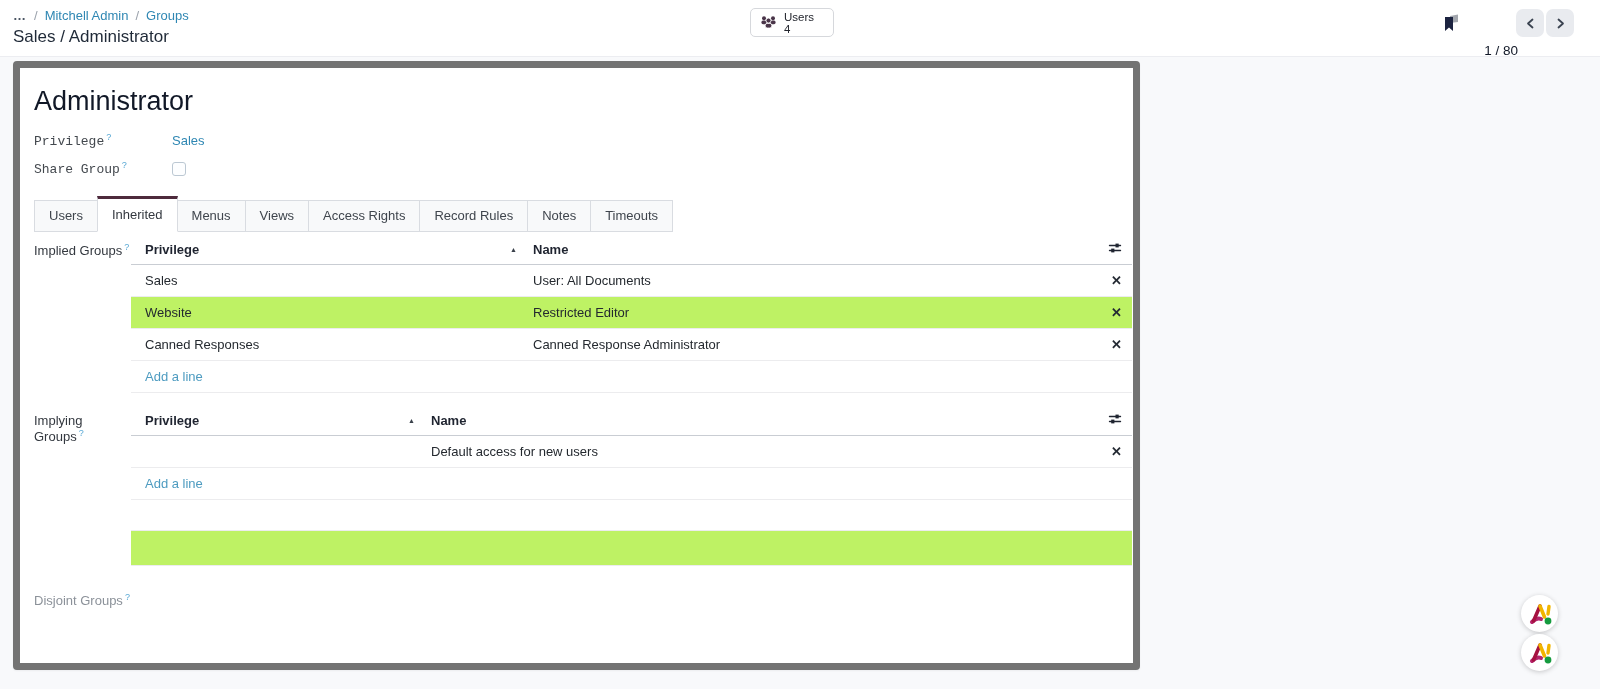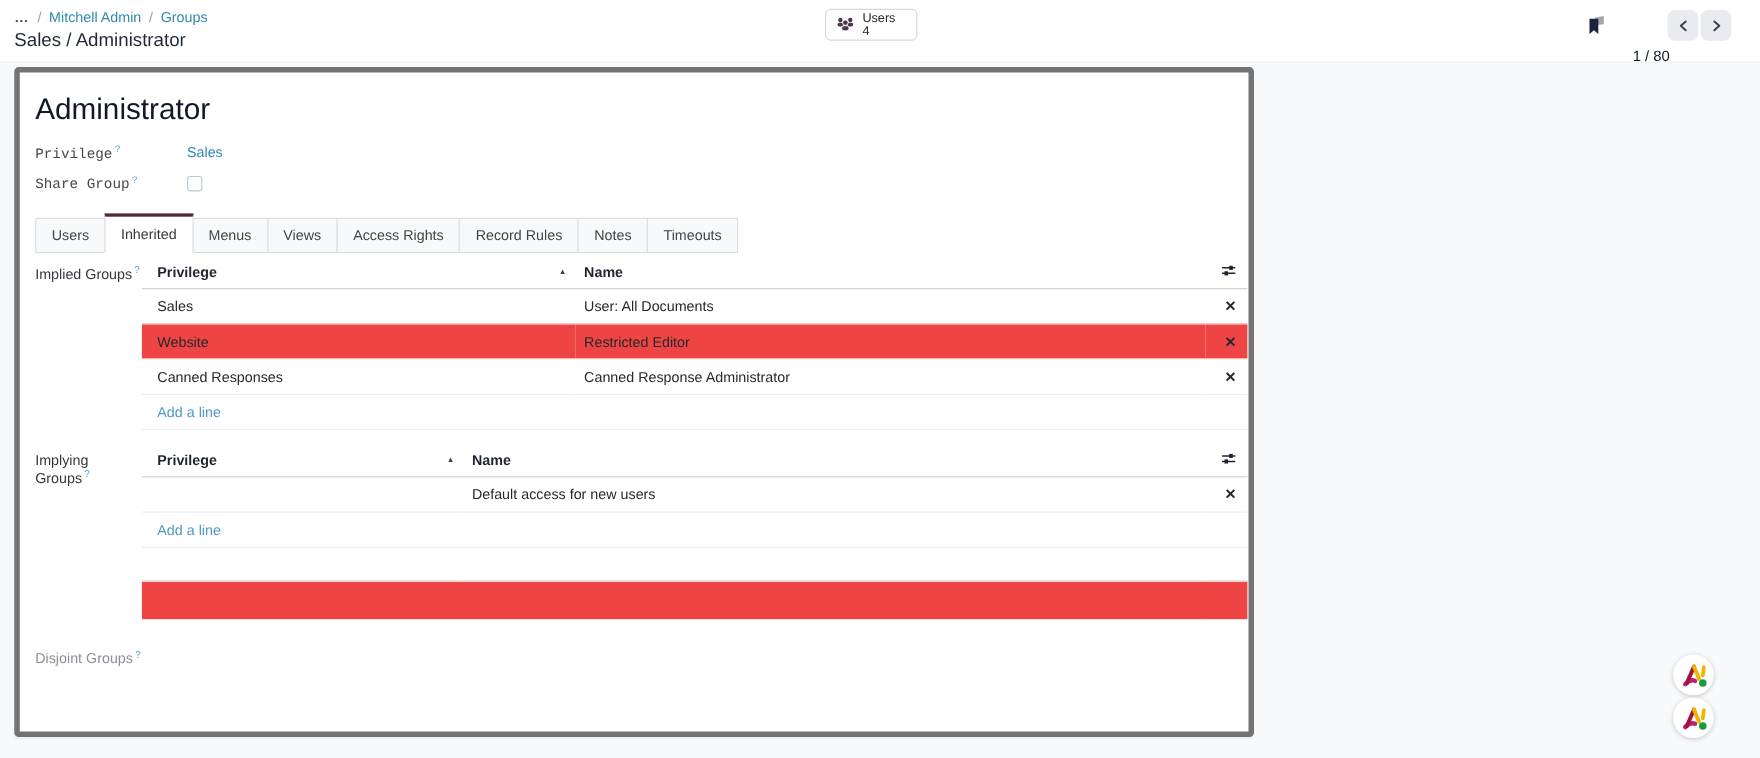--- a/index.html
+++ b/index.html
@@ -45,21 +45,21 @@
   .pager-prev { left:1516px; }
   .pager-next { left:1546px; }
 
   
   .content {
     position:absolute; top:57px; left:0; width:1600px; height:632px;
     background:#f8f9fb;
   }
   .sheet {
     position:absolute; left:13px; top:4px; width:1127px; height:609px;
-    background:#ffffff; border:5px solid #737373; border-radius:4px;
+    background:#ffffff; border:7px solid #737373; border-radius:4px;
     box-shadow:0 1px 2px rgba(0,0,0,.05);
     padding:18px 0 0 14px;
   }
   .sheet-title { font-size:27px; font-weight:400; color:#111827; margin-bottom:16px; }
 
   .field-row { display:flex; margin-bottom:12px; font-size:13px; align-items:flex-start; }
   .field-label { width:138px; color:#43484e; flex:0 0 138px;font-family:Liberation Mono, monospace; }
   .field-label.bold { font-weight:bold; color:#2d3138; }
   .help-sup { font-size:9px; color:#58a8d4; vertical-align:super; margin-left:2px; cursor:pointer; }
   .field-value { color:#1f2937; }
@@ -89,21 +89,21 @@
   .nb-label.muted { color:#8b9199; }
   .nb-table-wrap { flex:1; margin-right:1px; }
   table.o-list { width:100%; border-collapse:collapse; font-size:13px; color:#24292f; border-bottom:1px solid #ececee; }
   table.o-list th {
     text-align:left; font-weight:bold; color:#1f2430;
     padding:7px 8px 6px 14px; border-bottom:1px solid #c9cdd3; cursor:pointer;
   }
   table.o-list th.col-name { padding-left:8px; }
   table.o-list td { padding:8px 8px 8px 14px; border-top:1px solid #ececee; height:31px; }
   table.o-list td.cell-name { padding-left:8px; }
-  tr.striped { background:#ef4444; }
+  tr.striped { background:#bef264; }
   .sort-caret { float:right; font-size:7px; color:#39404a; margin-top:4px; }
   .col-action { width:34px; text-align:right; padding-right:10px !important; }
   .cell-action { text-align:right; padding-right:10px !important; }
   .remove-x { font-size:13px; font-weight:bold; color:#242a33; cursor:pointer; line-height:1; }
   .add-line a { color:#4d9bc0; cursor:pointer; }
   td.empty-cell { height:31px; }
   .t1-privilege { width:394px; }
   .t2-privilege { width:292px; }
   .gap { height:10px; }
 

